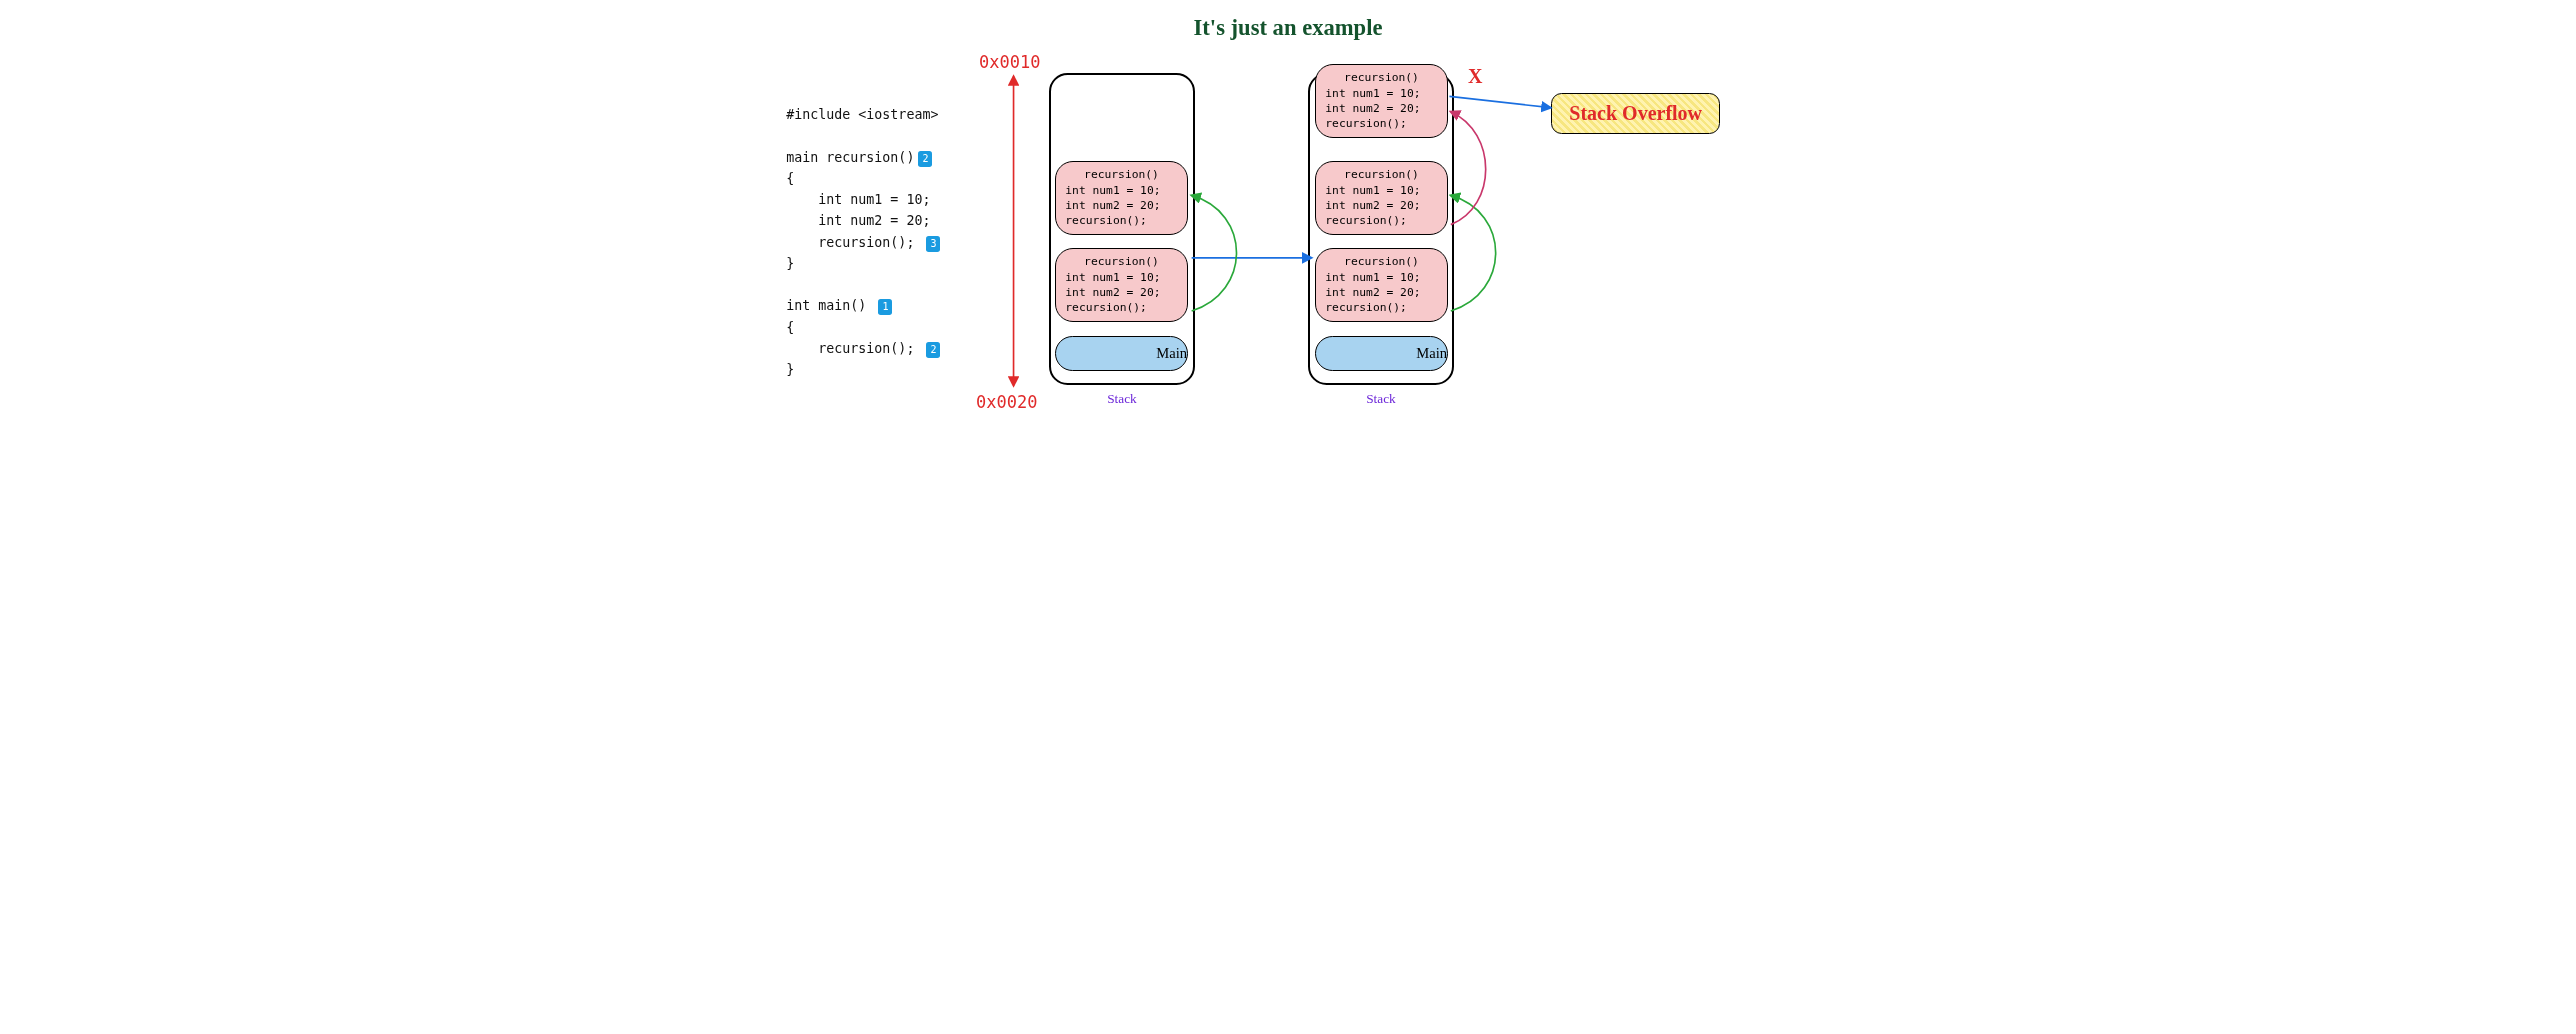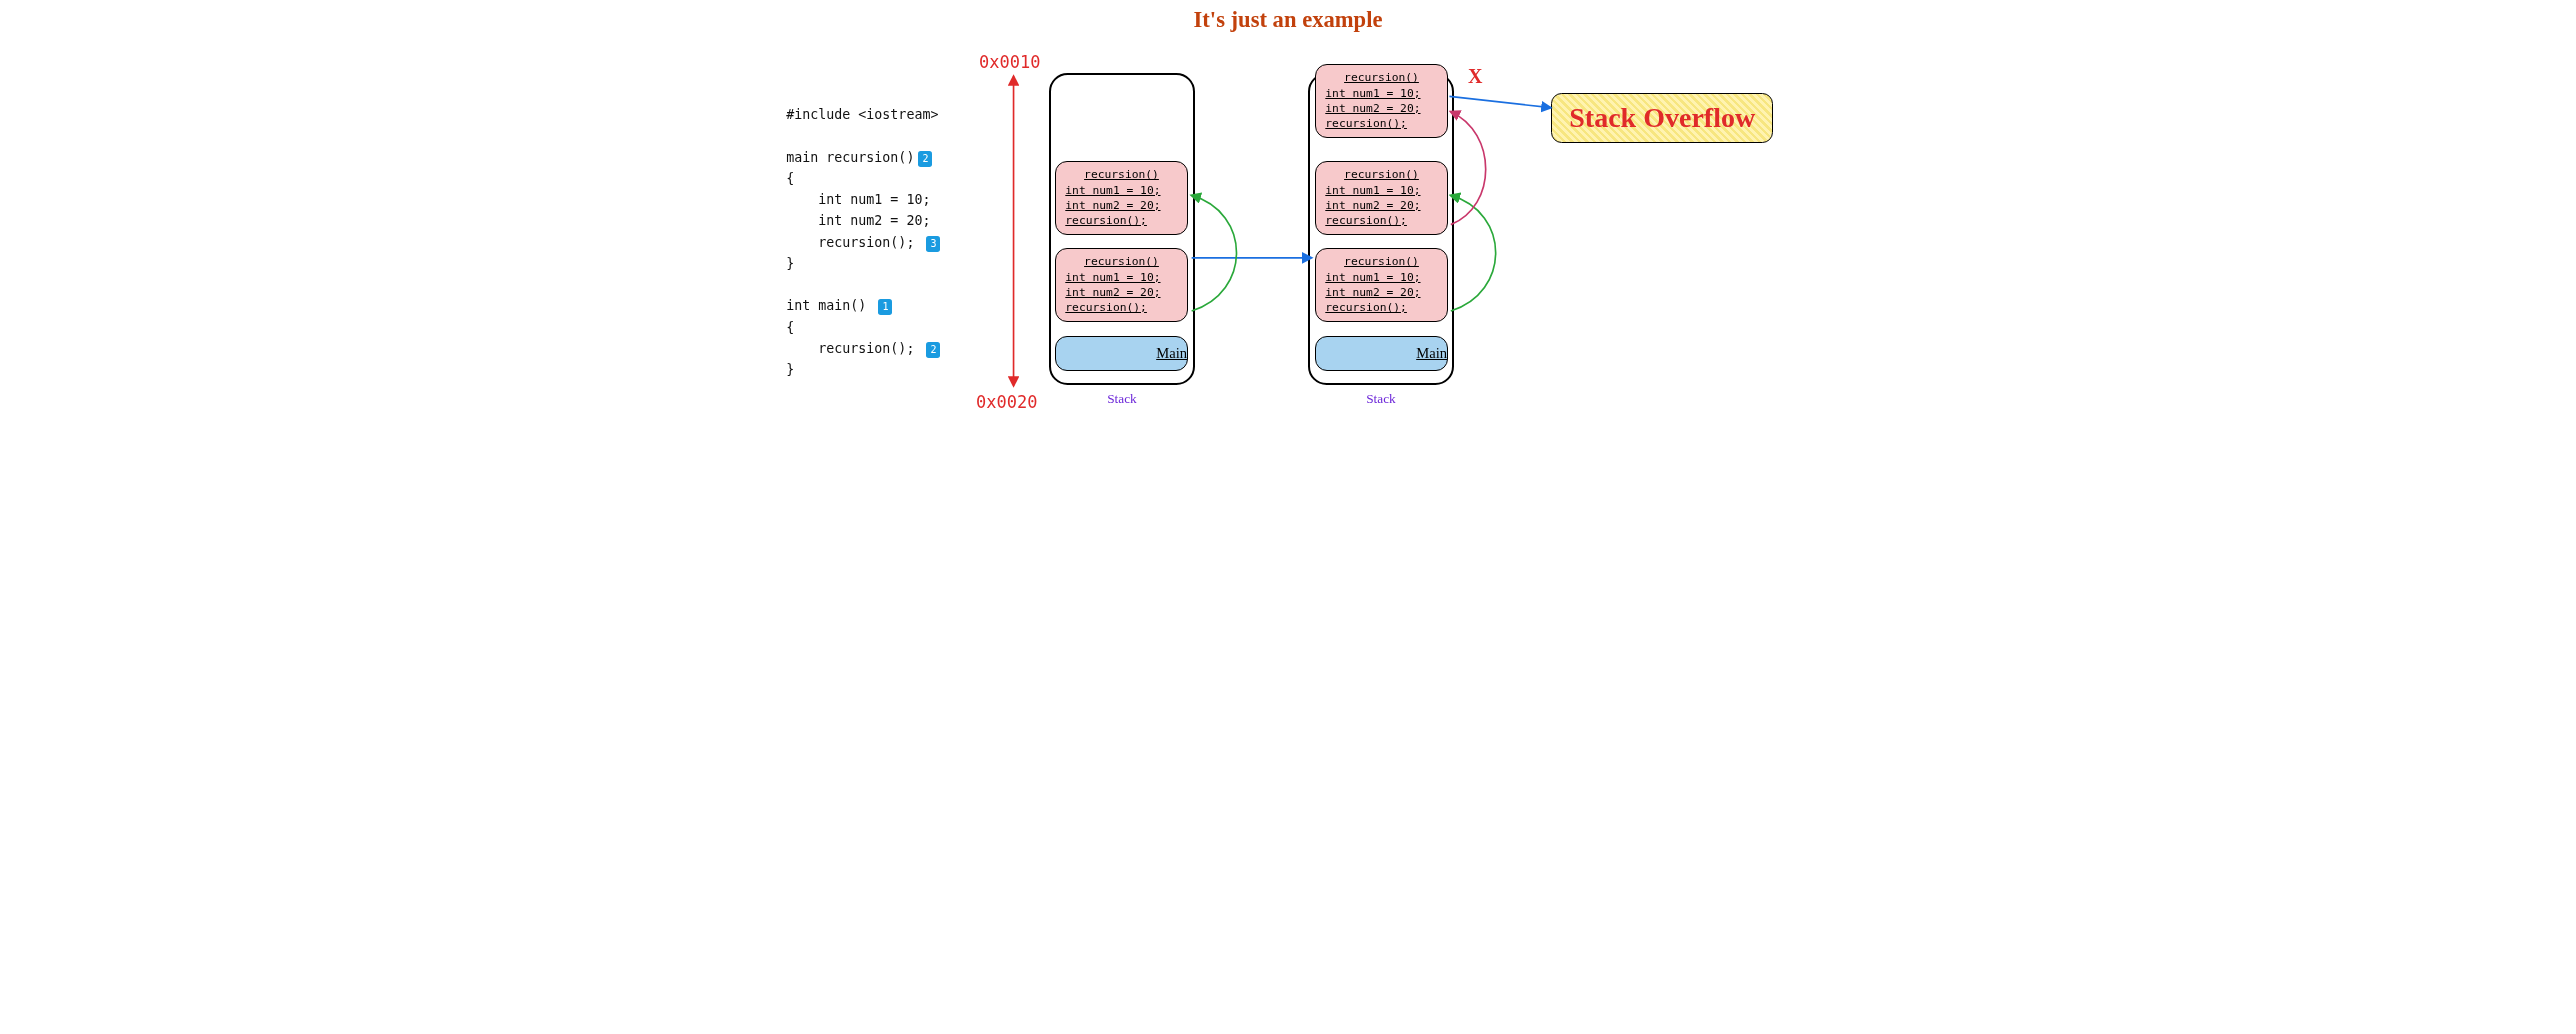--- a/index.html
+++ b/index.html
@@ -1,27 +1,27 @@
 <!DOCTYPE html>
 <html style="font-size:10.6px"><head>
 <meta charset="utf-8">
 <style>
   * { box-sizing: border-box; }
   html, body { margin:0; padding:0; background:#fff; font-family: "Comic Sans MS", "Segoe Script", cursive; }
   .canvas { position:relative; width:1030px; height:432px; margin:0 auto; }
-  .title { position:absolute; left:0; right:0; top:7px; text-align:center; color:#c2410c; font-size:22.6px; font-weight:bold; }
+  .title { position:absolute; left:0; right:0; top:15px; text-align:center; color:#14532d; font-size:22.6px; font-weight:bold; }
   .code { position:absolute; left:13.3px; top:104px; font-family: Menlo, Consolas, monospace; font-size:13.3px; line-height:1.6; color:#111; }
   .badge { display:inline-block; background:#1a9be0; color:#fff; border-radius:2.7px; padding:0 4px; font-size:10px; margin-left:4px; font-family:inherit; }
   .addr { position:absolute; color:#e02a2a; font-size:17px; font-family: Menlo, Consolas, monospace; }
   .stack-outer { position:absolute; border:2px solid #000; border-radius:18.6px; background:#fff; }
   .stack-label { position:absolute; font-size:13.3px; color:#6d28d9; text-align:center; }
-  .frame { position:absolute; border:1.7px solid #000; border-radius:12px; font-family: Menlo, Consolas, monospace; font-size:11.3px; padding:5.3px 9.3px; line-height:1.35;text-decoration:underline; }
+  .frame { position:absolute; border:1.7px solid #000; border-radius:18px; font-family: Menlo, Consolas, monospace; font-size:11.3px; padding:5.3px 9.3px; line-height:1.35; }
   .frame.pink { background:#f7c9cb; }
   .frame.blue { background:#a8d3f0; text-align:right; font-size:14.6px; padding:6.6px 0; font-family: "Comic Sans MS", cursive; }
-  .overflow { position:absolute; border:1.7px solid #000; border-radius:10.6px; background:repeating-linear-gradient(45deg,#fff3b0 0,#fff3b0 2.7px,#f7e680 2.7px,#f7e680 5.3px); color:#e02a2a; font-size:28px; font-weight:bold; padding:8px 17.3px; }
+  .overflow { position:absolute; border:1.7px solid #000; border-radius:10.6px; background:repeating-linear-gradient(45deg,#fff3b0 0,#fff3b0 2.7px,#f7e680 2.7px,#f7e680 5.3px); color:#e02a2a; font-size:20px; font-weight:bold; padding:8px 17.3px; }
   .xmark { position:absolute; color:#e02a2a; font-size:20px; font-weight:bold; }
   svg.arrows { position:absolute; left:0; top:0; width:1030px; height:432px; pointer-events:none; }
 </style>
 </head>
 <body>
 
 <div class="canvas">
 
   <div class="title">It's just an example</div>
 

